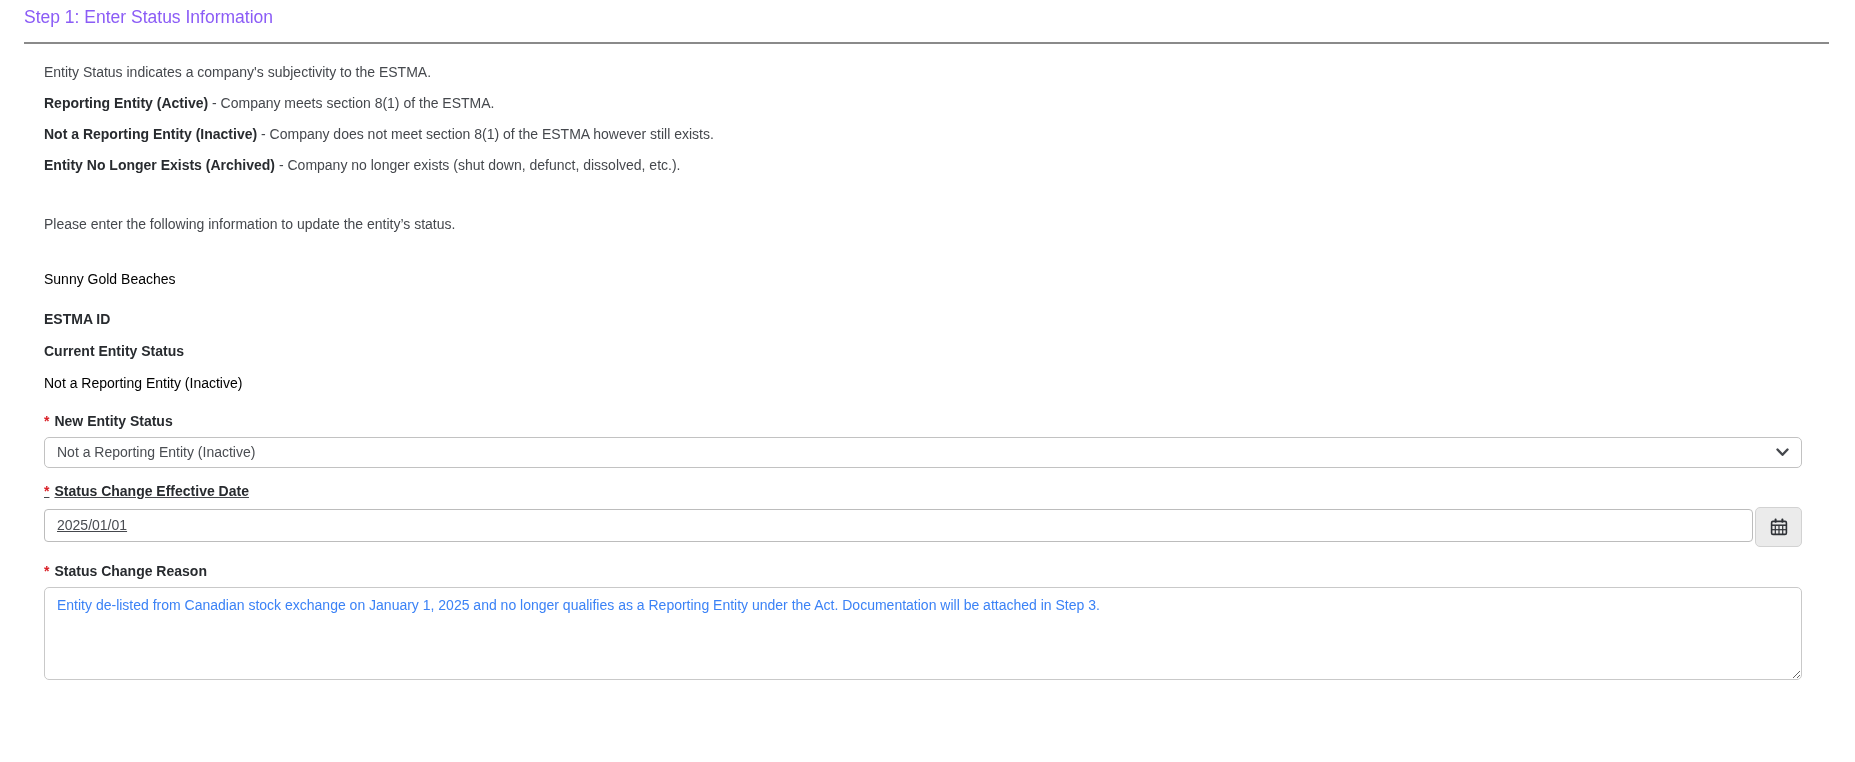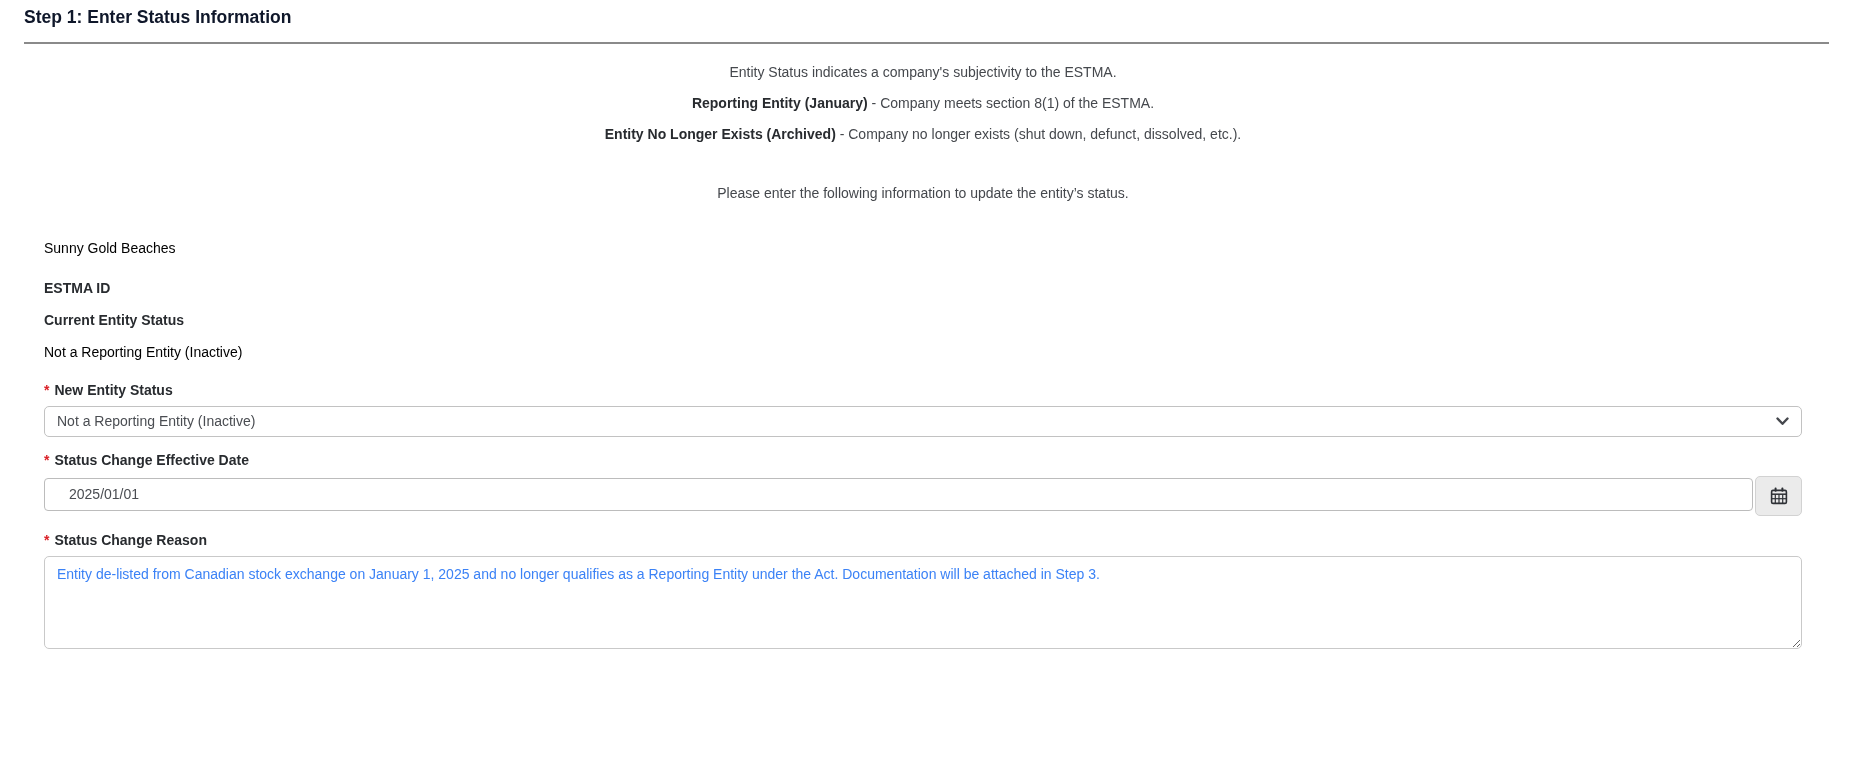--- a/index.html
+++ b/index.html
@@ -9,58 +9,57 @@
     overflow: hidden;
     font-family: "Liberation Sans", sans-serif;
     color: #45484d;
   }
   .page { padding: 0 26px 0 24px; }
 
   .page-title {
     margin-top: 6px;
     font-size: 17.5px;
     line-height: 22px;
-    font-weight: 700;
-    color: #0f172a;
+    font-weight: 400;
+    color: #8b5cf6;
   }
   .divider {
     margin-top: 14px;
     height: 1.5px;
     background: #8a8a8a;
     border: none;
   }
 
   .content { margin: 18px 27px 0 20px; }
 
   .intro p {
     font-size: 14px;
     line-height: 20px;
     margin-bottom: 11px;
     color: #45484d;
-    text-align: center;
   }
   .intro strong, .field-label, .req-label { font-weight: 700; color: #282b2f; }
   .spacer { height: 28px; }
 
   .static-fields { margin-top: 35px; }
   .field-label {
     font-size: 14px;
     line-height: 20px;
     margin-bottom: 12px;
   }
   .field-value {
     font-size: 14px;
     line-height: 20px;
     color: #000000;
     margin-bottom: 20px;
   }
   .field-value.last { margin-bottom: 18px; }
 
   .form-group { margin-bottom: 13px; }
-  .form-group.date-group { margin-bottom: 14px; }
+  .form-group.date-group { margin-bottom: 14px; text-decoration: underline; }
   .req-row {
     font-size: 14px;
     line-height: 20px;
     margin-bottom: 6px;
   }
   .req-star { color: #da2128; font-weight: 700; margin-right: 5px; }
 
   .select-wrap { position: relative; width: 100%; }
   select.form-select {
     width: 100%;
@@ -88,21 +87,21 @@
   input.form-input {
     flex: 1;
     height: 33px;
     margin-top: 2px;
     border: 1px solid #bcbcbc;
     border-radius: 4px;
     background: #ffffff;
     font-family: "Liberation Sans", sans-serif;
     font-size: 14px;
     color: #4a4d52;
-    padding: 0 24px;
+    padding: 0 12px;
   }
   .cal-btn {
     width: 47px; height: 40px;
     margin-left: 2px;
     border: 1px solid #d2d2d2;
     border-radius: 5px;
     background: #ebebeb;
     display: flex;
     align-items: center;
     justify-content: center;
@@ -130,21 +129,22 @@
 
 <div class="page">
 
   <h1 class="page-title">Step 1: Enter Status Information</h1>
   <div class="divider"></div>
 
   <div class="content">
 
     <div class="intro">
       <p>Entity Status indicates a company's subjectivity to the ESTMA.</p>
-      <p><strong>Reporting Entity (January)</strong><span> - Company meets section 8(1) of the ESTMA.</span></p>
+      <p><strong>Reporting Entity (Active)</strong><span> - Company meets section 8(1) of the ESTMA.</span></p>
+      <p><strong>Not a Reporting Entity (Inactive)</strong><span> - Company does not meet section 8(1) of the ESTMA however still exists.</span></p>
       <p><strong>Entity No Longer Exists (Archived)</strong><span> - Company no longer exists (shut down, defunct, dissolved, etc.).</span></p>
       <div class="spacer"></div>
       <p>Please enter the following information to update the entity’s status.</p>
     </div>
 
     <div class="static-fields">
       <div class="field-value">Sunny Gold Beaches</div>
 
       <div class="field-label">ESTMA ID</div>
 

